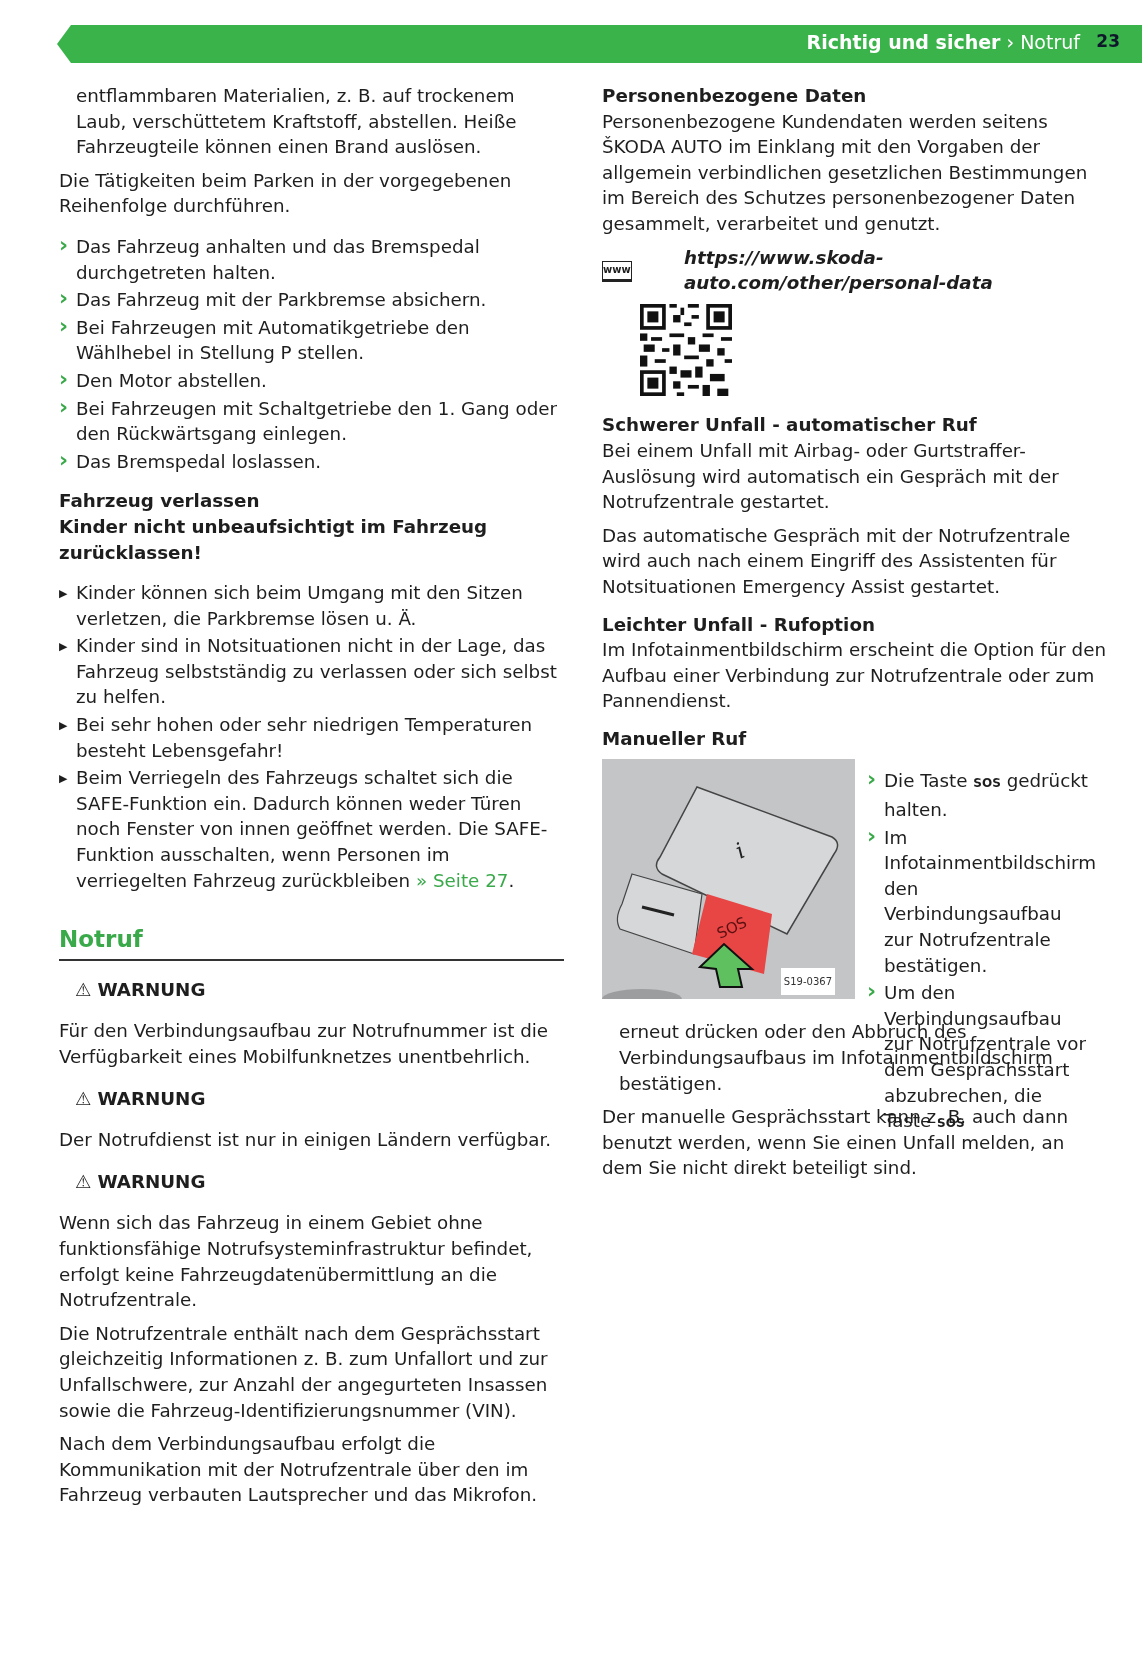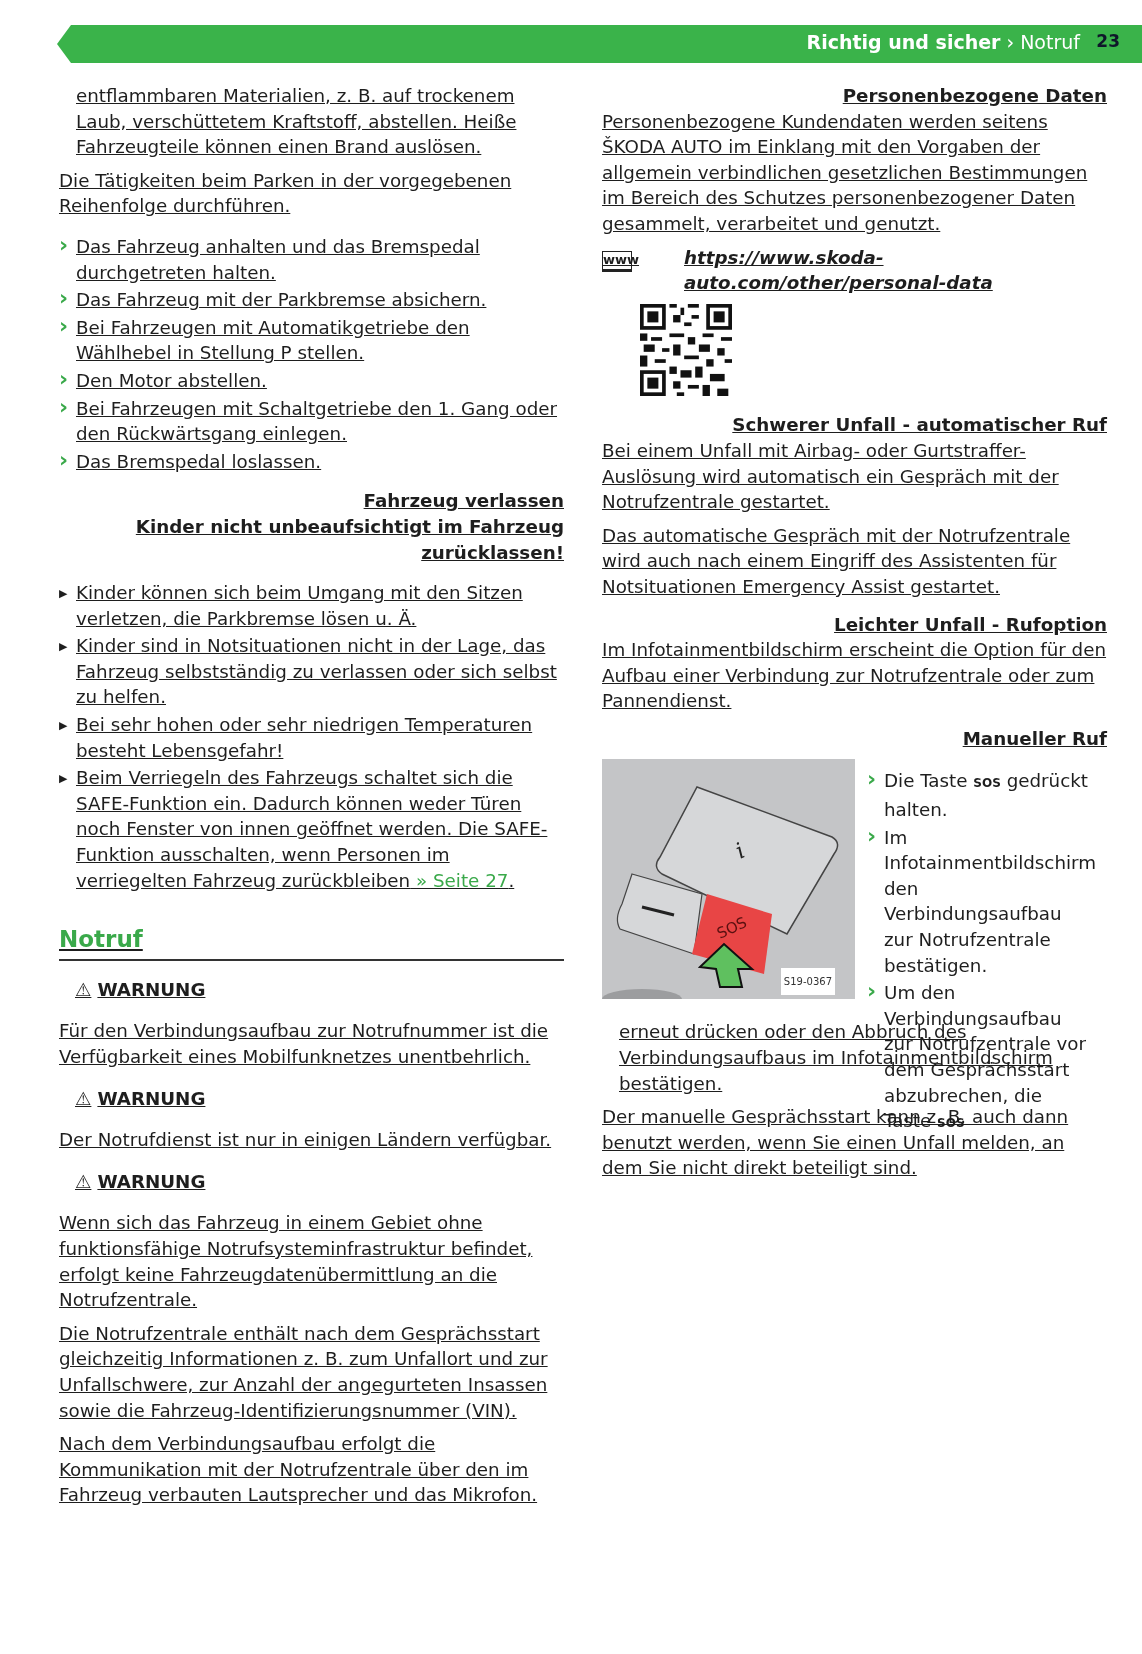--- a/index.html
+++ b/index.html
@@ -4,36 +4,36 @@
 <style>
   html, body { margin:0; padding:0; background:#ffffff; }
   body { width:1142px; height:1654px; position:relative; overflow:hidden;
          font-family:"DejaVu Sans", sans-serif; color:#1e1e1e; }
   .hdr { position:absolute; left:57px; top:25px; width:1085px; height:38px; }
   .hdr svg { position:absolute; left:0; top:0; }
   .hdr-text { position:absolute; right:62px; top:6px; font-size:19px; color:#fff; white-space:nowrap; }
   .hdr-text b { font-weight:bold; }
   .hdr-page { position:absolute; right:22px; top:6px; font-size:17px; font-weight:bold; color:#0f172a; }
 
-  .col { position:absolute; font-size:18.3px; line-height:25.6px;text-decoration:underline; }
+  .col { position:absolute; font-size:18.3px; line-height:25.6px; }
   .col-left { left:59px; top:83px; width:505px; }
   .col-right { left:602px; top:83px; width:505px; }
   p { margin:0 0 8px 0; }
   .indent { padding-left:17px; }
-  .hd { font-weight:bold;text-align:right; }
+  .hd { font-weight:bold; }
   ul { list-style:none; margin:15px 0 8px 0; padding:0; }
   li { position:relative; padding-left:17px; margin:0 0 2px 0; }
   .chev::before { content:"›"; position:absolute; left:0; top:-2px; color:#3aa94a; font-weight:bold; font-size:22px; }
   .tri::before { content:"▶"; position:absolute; left:0; top:1px; font-size:11px; }
   .green { color:#3aa94a; }
   .sec-title { font-size:23px; font-weight:bold; color:#3aa94a; margin:34px 0 6px 0; padding-bottom:6px; border-bottom:2px solid #333; }
   .warn { font-weight:bold; margin:16px; }
   .warn span.ic { font-weight:normal; margin-right:6px; }
   .url-row { display:flex; align-items:flex-start; gap:8px; margin:8px 0 4px 0; }
-  .www { width:28px; height:17px; border:1.5px solid #222; border-bottom-width:3px; font-size:13px; font-weight:bold; text-align:center; line-height:15px; margin-top:6px; flex:none; }
+  .www { width:28px; height:17px; border:1.5px solid #222; border-bottom-width:3px; font-size:10px; font-weight:bold; text-align:left; line-height:15px; margin-top:16px; flex:none; }
   .url { font-weight:bold; font-style:italic;margin-left:44px; }
   .qr { margin:4px 0 10px 38px; width:92px; height:92px; }
   .fig-wrap { position:relative; height:270px; }
   .fig { position:absolute; left:0; top:8px; width:253px; height:240px; background:#bfc0c2; overflow:hidden; }
   .fig-cap { position:absolute; right:20px; bottom:4px; font-size:10px; color:#333; background:#fff; padding:1px 3px; }
   .fig-steps { position:absolute; left:265px; top:2px; width:225px; }
   .sos { font-size:12px; font-weight:bold; }
 </style>
 </head>
 <body>

